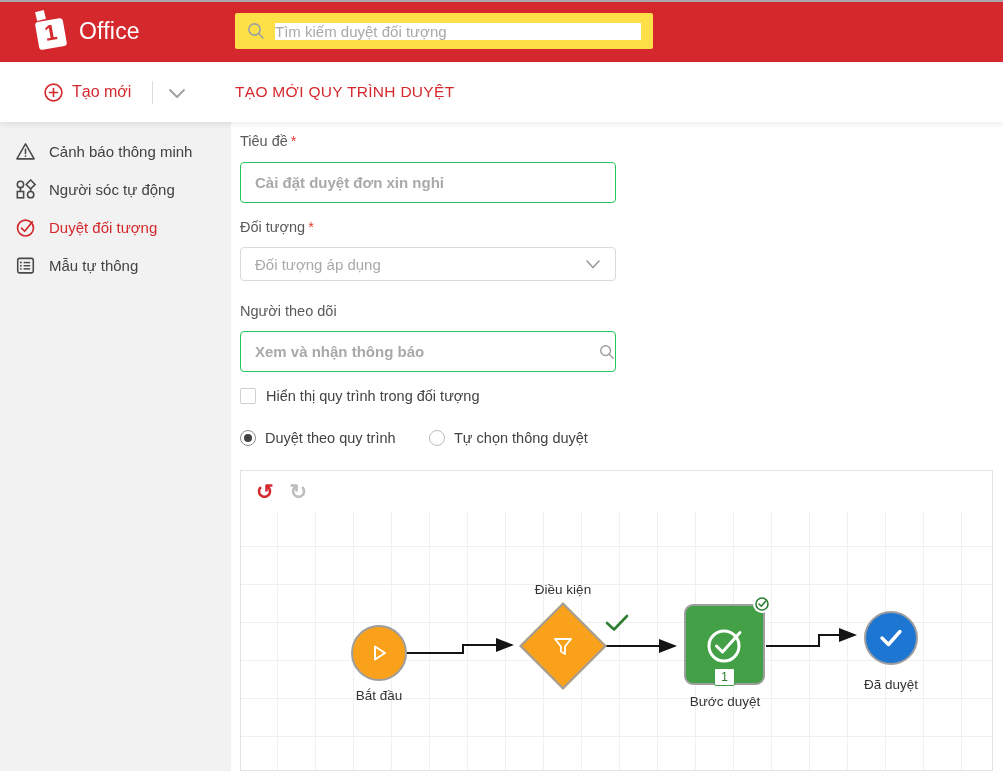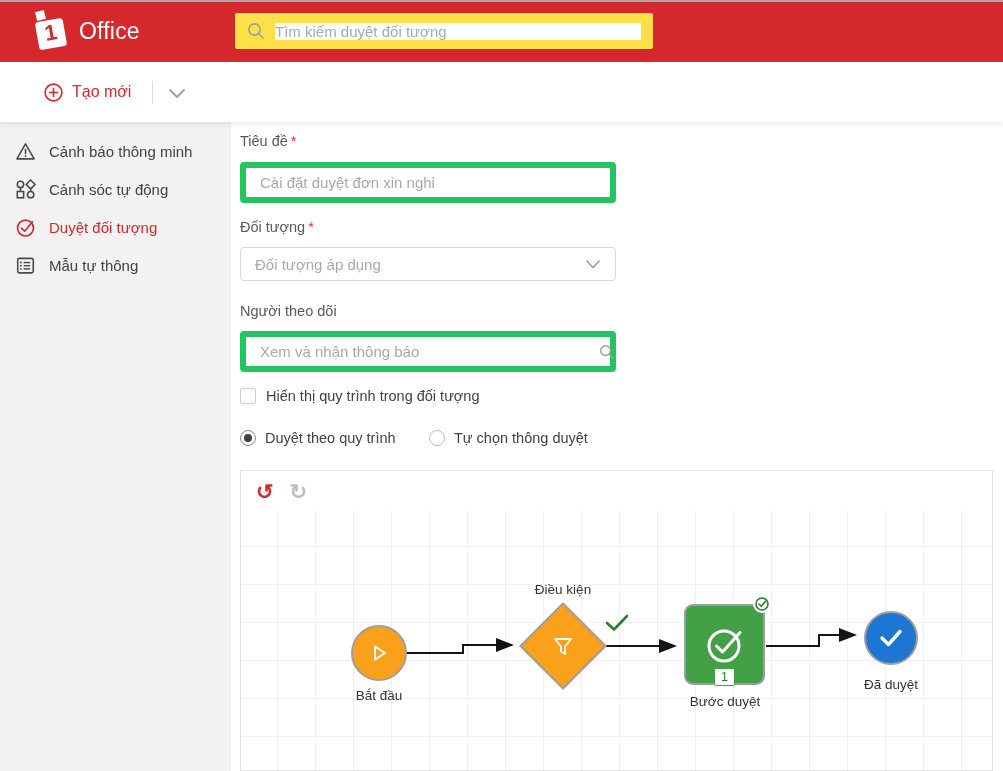--- a/index.html
+++ b/index.html
@@ -40,22 +40,22 @@
   .side-item { display:flex; align-items:center; gap:13px; height:38px; padding-left:15px;
                font-size:15px; color:#424242; cursor:pointer; }
   .sidebar .side-item:first-child { margin-top:10px; }
   .side-item.active { color:#D5282D; }
   .side-icon { width:21px; height:21px; flex:0 0 21px; display:flex; align-items:center; justify-content:center; }
 
   
   .main { position:absolute; left:231px; top:122px; right:0; bottom:0; background:#fff; }
   .f-label { position:absolute; left:9px; font-size:14.5px; color:#595959; }
   .req { color:#E53935; margin-left:3px; }
-  .f-input { position:absolute; left:9px; width:376px; height:41px; border:6px solid #22c55e; border-radius:4px;
-             font-size:15px; font-family:inherit; color:#424242; padding:0 14px; outline:none; background:#fff; }
+  .f-input { position:absolute; left:9px; width:376px; height:41px; border:1px solid #22c55e; border-radius:4px;
+             font-size:15px; font-family:inherit; color:#424242; padding:0 14px; outline:none; background:#fff;font-weight:bold; }
   .f-input::placeholder { color:#A9A9A9; }
   .f-select { position:absolute; left:9px; width:376px; height:34px; border:1px solid #D9D9D9; border-radius:4px;
               display:flex; align-items:center; padding:0 14px; color:#A9A9A9; font-size:15px; cursor:pointer; background:#fff; }
   .f-select .chev { margin-left:auto; }
   .input-icon { position:absolute; pointer-events:none; }
   .check-row { position:absolute; left:9px; display:flex; align-items:center; gap:10px; }
   .checkbox { width:16px; height:16px; border:1px solid #CFCFCF; border-radius:2px; background:#fff; cursor:pointer; }
   .check-row label, .radio-row label { font-size:14.5px; color:#424242; }
   .radio-row { position:absolute; display:flex; align-items:center; gap:9px; }
   .radio { width:16px; height:16px; border-radius:50%; background:#fff; cursor:pointer; position:relative; }
@@ -119,20 +119,21 @@
       <line x1="5.5" y1="9.5" x2="13.5" y2="9.5" stroke="#D5282D" stroke-width="1.6" stroke-linecap="round"></line>
     </svg>
     <span class="lbl">Tạo mới</span>
   </div>
   <div class="vdivider"></div>
   <div class="chev-btn">
     <svg width="22" height="18" viewBox="0 0 22 18">
       <polyline points="4,6 11,13 18,6" fill="none" stroke="#9E9E9E" stroke-width="1.8" stroke-linecap="round" stroke-linejoin="round"></polyline>
     </svg>
   </div>
+  <div class="page-title">TẠO MỚI QUY TRÌNH DUYỆT</div>
 </div>
 
 <div class="sidebar">
   <div class="side-item">
     <span class="side-icon">
       <svg width="21" height="21" viewBox="0 0 20 20">
         <path d="M10 2.8 L18.2 17 H1.8 Z" fill="none" stroke="#4a4a4a" stroke-width="1.5" stroke-linejoin="round"></path>
         <line x1="10" y1="8" x2="10" y2="12" stroke="#4a4a4a" stroke-width="1.5" stroke-linecap="round"></line>
         <circle cx="10" cy="14.4" r="0.9" fill="#4a4a4a"></circle>
       </svg>
@@ -143,21 +144,21 @@
     <span class="side-icon">
       <svg width="21" height="21" viewBox="0 0 20 20">
         <circle cx="5.2" cy="5.2" r="3" fill="none" stroke="#4a4a4a" stroke-width="1.5"></circle>
         <rect x="11.9" y="2.2" width="6" height="6" fill="none" stroke="#4a4a4a" stroke-width="1.5" transform="rotate(45 14.9 5.2)"></rect>
         <rect x="2.2" y="11.9" width="6" height="6" fill="none" stroke="#4a4a4a" stroke-width="1.5"></rect>
         <circle cx="14.9" cy="14.9" r="3" fill="none" stroke="#4a4a4a" stroke-width="1.5"></circle>
         <line x1="5.2" y1="8.2" x2="5.2" y2="11.9" stroke="#4a4a4a" stroke-width="1.5"></line>
         <line x1="14.9" y1="9.4" x2="14.9" y2="11.9" stroke="#4a4a4a" stroke-width="1.5"></line>
       </svg>
     </span>
-    <span>Cảnh sóc tự động</span>
+    <span>Người sóc tự động</span>
   </div>
   <div class="side-item active">
     <span class="side-icon">
       <svg width="21" height="21" viewBox="0 0 20 20">
         <circle cx="10" cy="10.5" r="7.6" fill="none" stroke="#D5282D" stroke-width="1.6"></circle>
         <path d="M6.2 10.6 L9.2 13.6 L16.6 4.6" fill="none" stroke="#D5282D" stroke-width="1.6" stroke-linecap="round" stroke-linejoin="round"></path>
       </svg>
     </span>
     <span>Duyệt đối tượng</span>
   </div>

